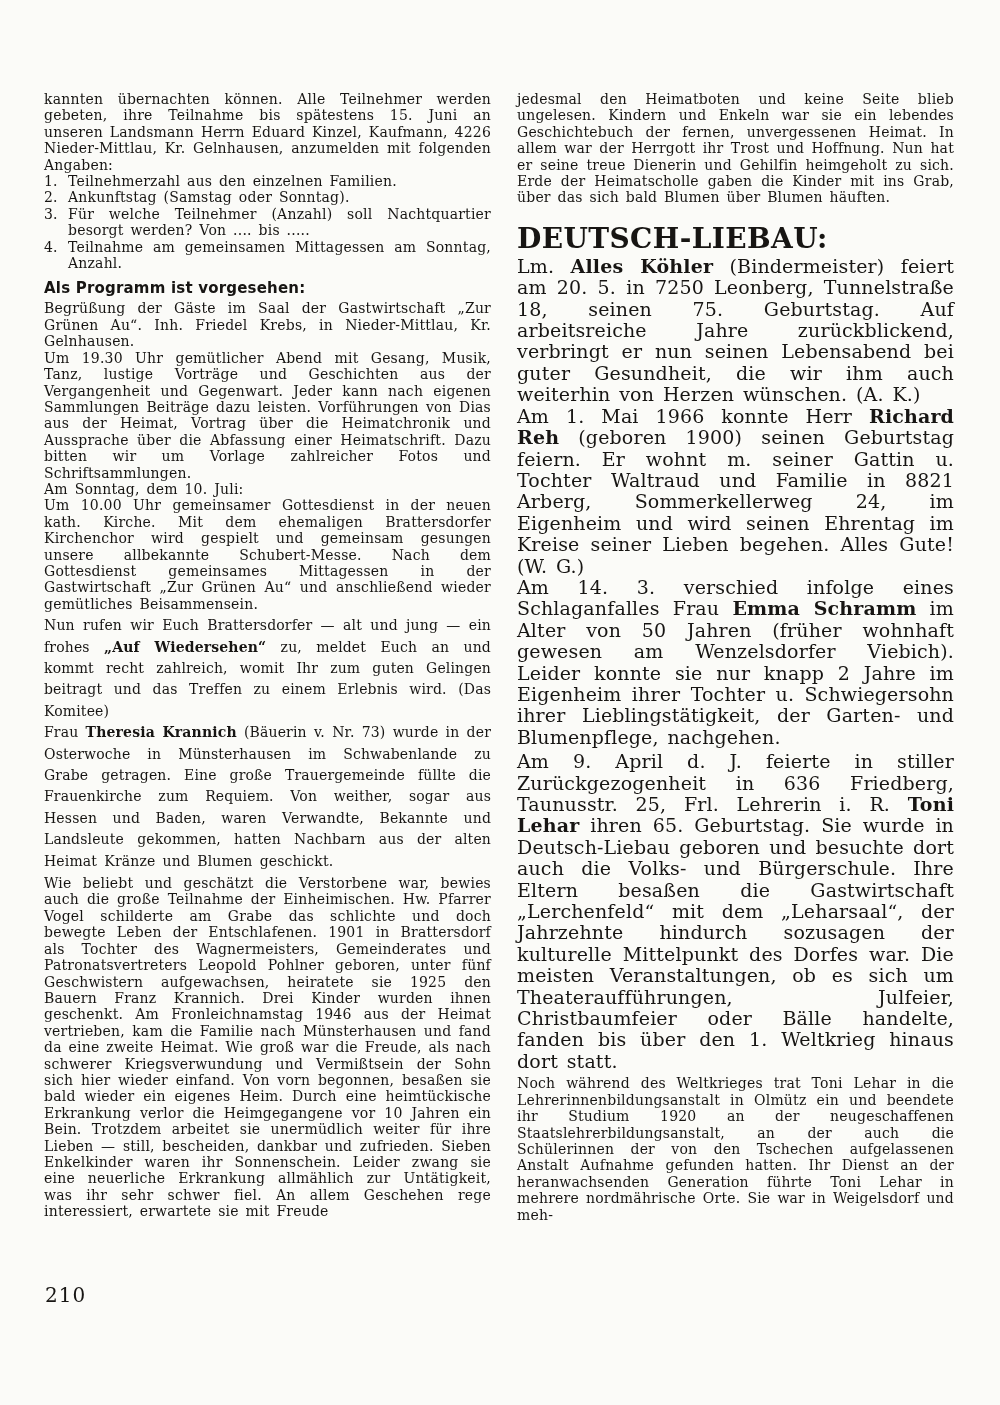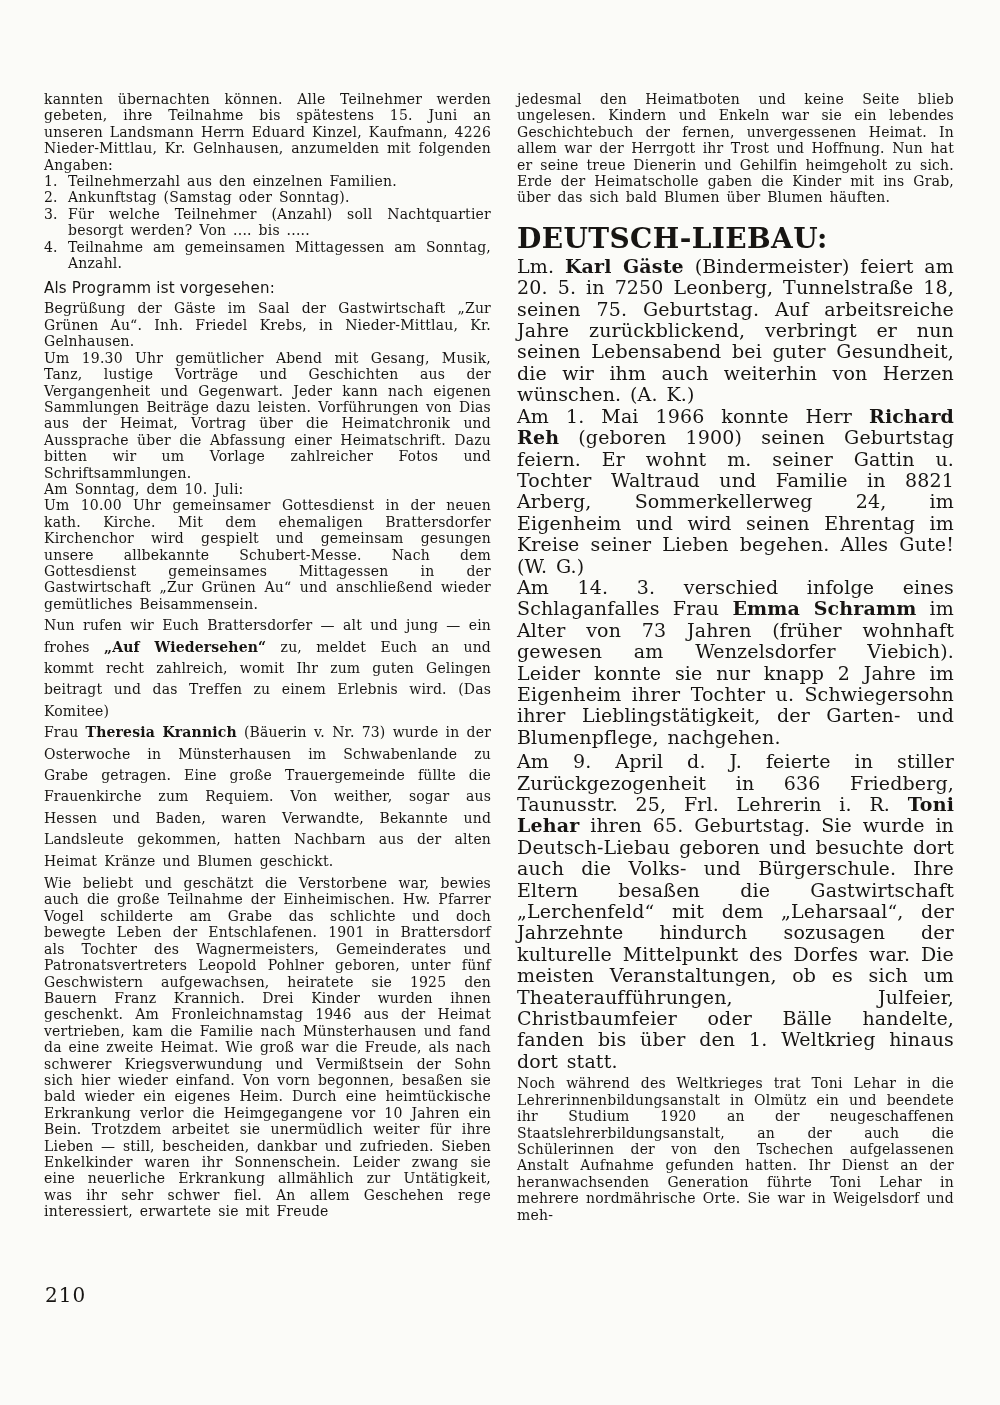--- a/index.html
+++ b/index.html
@@ -25,21 +25,21 @@
     text-align:justify;
     letter-spacing:0.15px; word-spacing:2.6px;
   }
   .col-right .lg { font-size:19px; }
 
   .list-item { position:relative; padding-left:24px; }
   .list-item .num { position:absolute; left:0; }
 
   .prog-head {
     font-family:"DejaVu Sans", sans-serif;
-    font-weight:normal;
+    font-weight:bold;
     font-size:15px; line-height:18px;
     margin-top:8px; margin-bottom:3px;
     letter-spacing:0.2px;
   }
   .section-head {
     font-size:28px; line-height:24px;
     font-weight:bold;
     margin-top:21px; margin-bottom:5px;
     letter-spacing:0.4px;
   }
@@ -87,20 +87,20 @@
   <p class="lg gap-sm"><span>Nun rufen wir Euch Brattersdorfer — alt und jung — ein frohes </span><b>„Auf Wiedersehen“</b><span> zu, meldet Euch an und kommt recht zahlreich, womit Ihr zum guten Gelingen beitragt und das Treffen zu einem Erlebnis wird. (Das Komitee)</span></p>
   <p class="lg"><span>Frau </span><b>Theresia Krannich</b><span> (Bäuerin v. Nr. 73) wurde in der Osterwoche in Münsterhausen im Schwabenlande zu Grabe getragen. Eine große Trauergemeinde füllte die Frauenkirche zum Requiem. Von weither, sogar aus Hessen und Baden, waren Verwandte, Bekannte und Landsleute gekommen, hatten Nachbarn aus der alten Heimat Kränze und Blumen geschickt.</span></p>
   <p class="sm gap-sm">Wie beliebt und geschätzt die Verstorbene war, bewies auch die große Teilnahme der Einheimischen. Hw. Pfarrer Vogel schilderte am Grabe das schlichte und doch bewegte Leben der Entschlafenen. 1901 in Brattersdorf als Tochter des Wagnermeisters, Gemeinderates und Patronatsvertreters Leopold Pohlner geboren, unter fünf Geschwistern aufgewachsen, heiratete sie 1925 den Bauern Franz Krannich. Drei Kinder wurden ihnen geschenkt. Am Fronleichnamstag 1946 aus der Heimat vertrieben, kam die Familie nach Münsterhausen und fand da eine zweite Heimat. Wie groß war die Freude, als nach schwerer Kriegsverwundung und Vermißtsein der Sohn sich hier wieder einfand. Von vorn begonnen, besaßen sie bald wieder ein eigenes Heim. Durch eine heimtückische Erkrankung verlor die Heimgegangene vor 10 Jahren ein Bein. Trotzdem arbeitet sie unermüdlich weiter für ihre Lieben — still, bescheiden, dankbar und zufrieden. Sieben Enkelkinder waren ihr Sonnenschein. Leider zwang sie eine neuerliche Erkrankung allmählich zur Untätigkeit, was ihr sehr schwer fiel. An allem Geschehen rege interessiert, erwartete sie mit Freude</p>
 </div>
 
 <div class="col col-right">
   <p class="sm">jedesmal den Heimatboten und keine Seite blieb ungelesen. Kindern und Enkeln war sie ein lebendes Geschichtebuch der fernen, unvergessenen Heimat. In allem war der Herrgott ihr Trost und Hoffnung. Nun hat er seine treue Dienerin und Gehilfin heimgeholt zu sich. Erde der Heimatscholle gaben die Kinder mit ins Grab, über das sich bald Blumen über Blumen häuften.</p>
 
   <h2 class="section-head">DEUTSCH-LIEBAU:</h2>
 
-  <p class="lg"><span>Lm. </span><b>Karl Gäste</b><span> (Bindermeister) feiert am 20. 5. in 7250 Leonberg, Tunnelstraße 18, seinen 75. Geburtstag. Auf arbeitsreiche Jahre zurückblickend, verbringt er nun seinen Lebensabend bei guter Gesundheit, die wir ihm auch weiterhin von Herzen wünschen. (A. K.)</span></p>
+  <p class="lg"><span>Lm. </span><b>Alles Köhler</b><span> (Bindermeister) feiert am 20. 5. in 7250 Leonberg, Tunnelstraße 18, seinen 75. Geburtstag. Auf arbeitsreiche Jahre zurückblickend, verbringt er nun seinen Lebensabend bei guter Gesundheit, die wir ihm auch weiterhin von Herzen wünschen. (A. K.)</span></p>
   <p class="lg"><span>Am 1. Mai 1966 konnte Herr </span><b>Richard Reh</b><span> (geboren 1900) seinen Geburtstag feiern. Er wohnt m. seiner Gattin u. Tochter Waltraud und Familie in 8821 Arberg, Sommerkellerweg 24, im Eigenheim und wird seinen Ehrentag im Kreise seiner Lieben begehen. Alles Gute! (W. G.)</span></p>
-  <p class="lg"><span>Am 14. 3. verschied infolge eines Schlaganfalles Frau </span><b>Emma Schramm</b><span> im Alter von 73 Jahren (früher wohnhaft gewesen am Wenzelsdorfer Viebich). Leider konnte sie nur knapp 2 Jahre im Eigenheim ihrer Tochter u. Schwiegersohn ihrer Lieblingstätigkeit, der Garten- und Blumenpflege, nachgehen.</span></p>
+  <p class="lg"><span>Am 14. 3. verschied infolge eines Schlaganfalles Frau </span><b>Emma Schramm</b><span> im Alter von 50 Jahren (früher wohnhaft gewesen am Wenzelsdorfer Viebich). Leider konnte sie nur knapp 2 Jahre im Eigenheim ihrer Tochter u. Schwiegersohn ihrer Lieblingstätigkeit, der Garten- und Blumenpflege, nachgehen.</span></p>
   <p class="lg gap-sm"><span>Am 9. April d. J. feierte in stiller Zurückgezogenheit in 636 Friedberg, Taunusstr. 25, Frl. Lehrerin i. R. </span><b>Toni Lehar</b><span> ihren 65. Geburtstag. Sie wurde in Deutsch-Liebau geboren und besuchte dort auch die Volks- und Bürgerschule. Ihre Eltern besaßen die Gastwirtschaft „Lerchenfeld“ mit dem „Leharsaal“, der Jahrzehnte hindurch sozusagen der kulturelle Mittelpunkt des Dorfes war. Die meisten Veranstaltungen, ob es sich um Theateraufführungen, Julfeier, Christbaumfeier oder Bälle handelte, fanden bis über den 1. Weltkrieg hinaus dort statt.</span></p>
   <p class="sm gap-sm">Noch während des Weltkrieges trat Toni Lehar in die Lehrerinnenbildungsanstalt in Olmütz ein und beendete ihr Studium 1920 an der neugeschaffenen Staatslehrerbildungsanstalt, an der auch die Schülerinnen der von den Tschechen aufgelassenen Anstalt Aufnahme gefunden hatten. Ihr Dienst an der heranwachsenden Generation führte Toni Lehar in mehrere nordmährische Orte. Sie war in Weigelsdorf und meh-</p>
 </div>
 
 <div class="page-number">210</div>
 
 </body></html>

